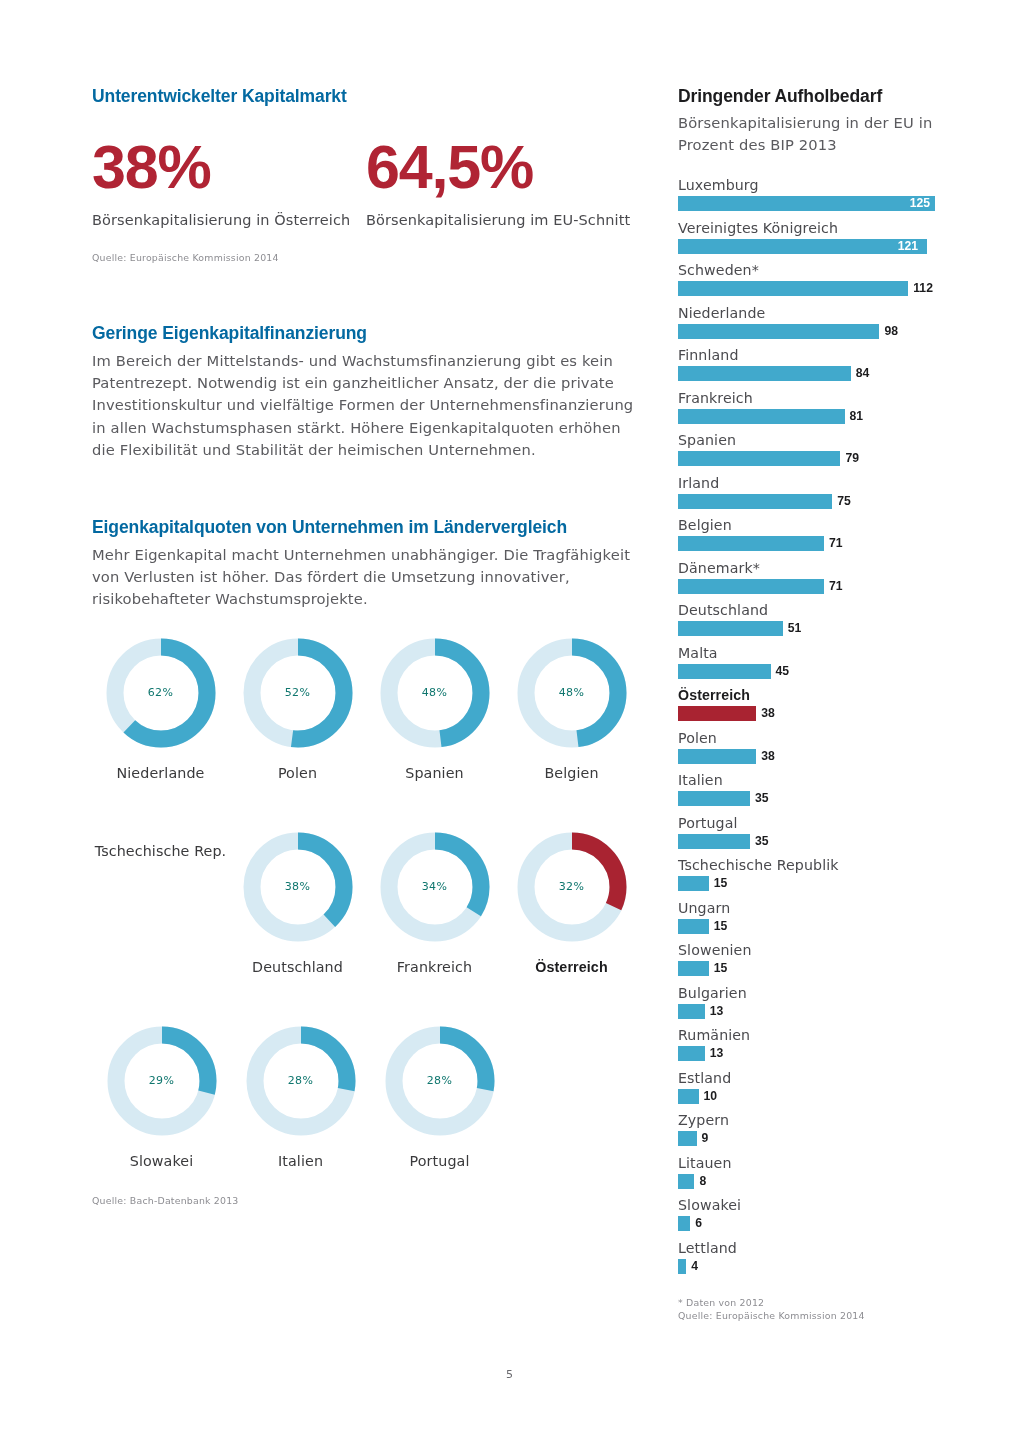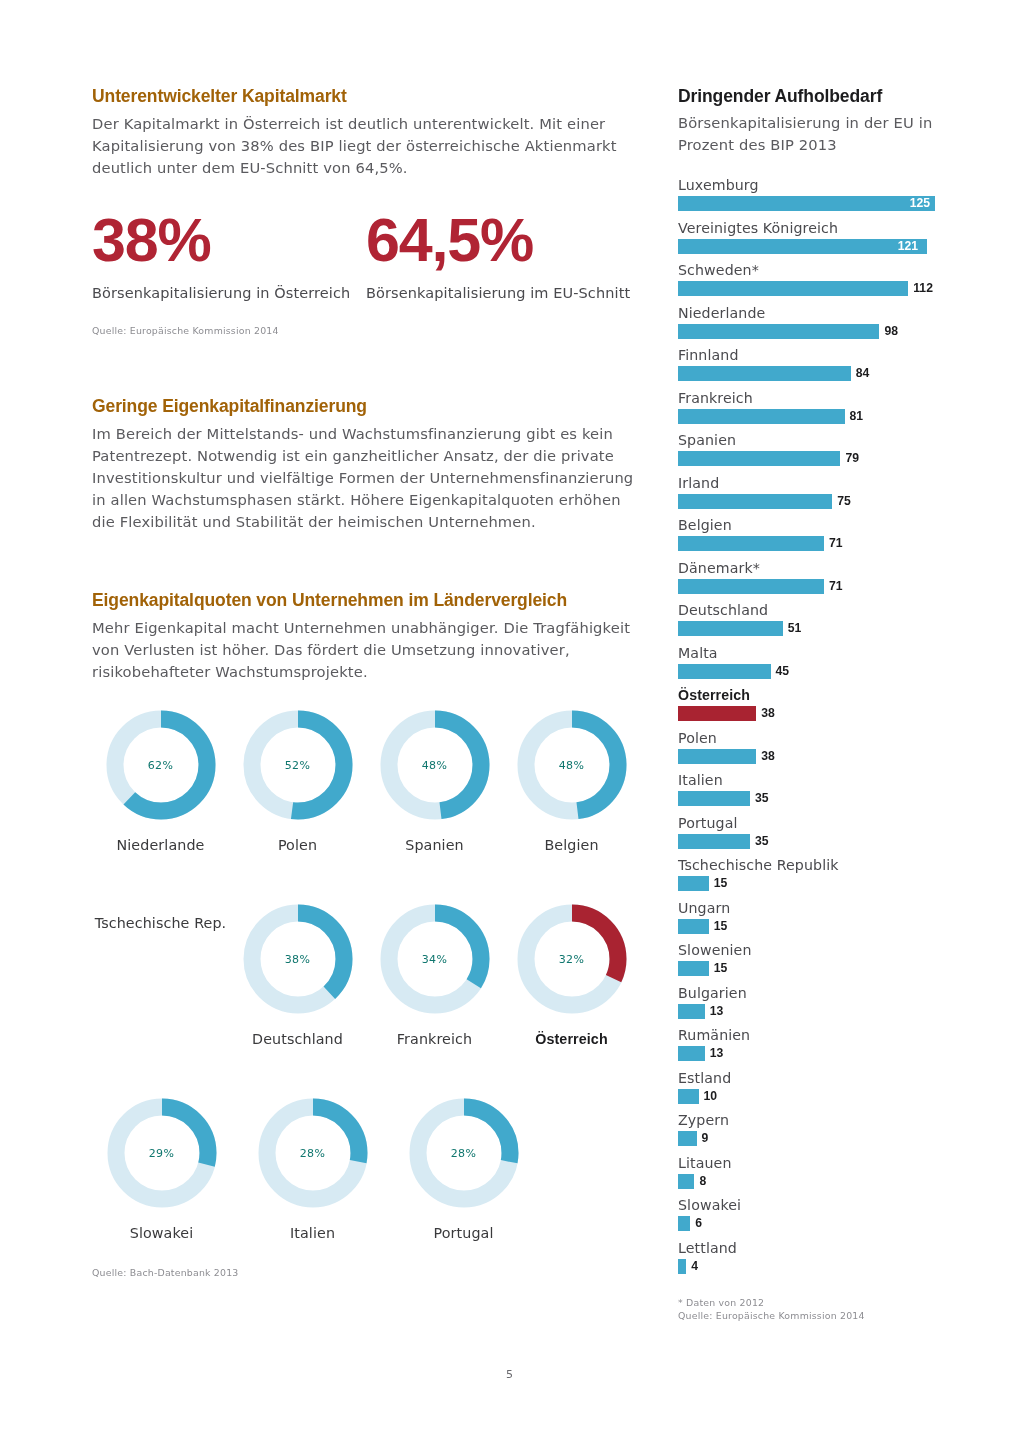--- a/index.html
+++ b/index.html
@@ -26,21 +26,21 @@
     left: 92px;
     top: 86px;
     width: 548px;
   }
   .block { margin-bottom: 0; }
 
   h2.section-title {
     font-family: "Liberation Sans", sans-serif;
     font-size: 17.5px;
     font-weight: bold;
-    color: #a16207;
+    color: #0369a1;
     margin: 0 0 6px 0;
     letter-spacing: -0.1px;
   }
   p.section-body {
     font-size: 14.7px;
     line-height: 22.2px;
     color: #5a5a5e;
     margin: 0;
     letter-spacing: 0.15px;
   }
@@ -191,21 +191,20 @@
 </style>
 </head>
 <body>
 
 <div class="page">
 
   <div class="left-col">
 
     <div class="block">
       <h2 class="section-title">Unterentwickelter Kapitalmarkt</h2>
-      <p class="section-body">Der Kapitalmarkt in Österreich ist deutlich unterentwickelt. Mit einer Kapitalisierung von 38% des BIP liegt der österreichische Aktienmarkt deutlich unter dem EU-Schnitt von 64,5%.</p>
 
       <div class="bignum-row">
         <div class="bignum-cell">
           <div class="bignum">38%</div>
           <div class="bignum-caption">Börsenkapitalisierung in Österreich</div>
         </div>
         <div class="bignum-cell">
           <div class="bignum">64,5%</div>
           <div class="bignum-caption">Börsenkapitalisierung im EU-Schnitt</div>
         </div>
@@ -294,21 +293,21 @@
               <div class="donut-wrap">
                 <svg width="116" height="116" viewBox="0 0 116 116">
                   <circle cx="58" cy="58" r="46" fill="none" stroke="#d7eaf3" stroke-width="17"></circle>
                   <circle cx="58" cy="58" r="46" fill="none" stroke="#a92331" stroke-width="17" stroke-dasharray="92.48848772168351 196.53803640857743" stroke-dashoffset="0" transform="rotate(-90 58 58)"></circle>
                 </svg>
                 <div class="donut-value">32%</div>
               </div>
               <div class="donut-label highlight">Österreich</div>
             </div>
           </div>
-          <div class="donut-row" style="margin-top: 48px; gap: 12px;">
+          <div class="donut-row" style="margin-top: 48px;">
             <div class="donut-cell">
               <div class="donut-wrap">
                 <svg width="116" height="116" viewBox="0 0 116 116">
                   <circle cx="58" cy="58" r="46" fill="none" stroke="#d7eaf3" stroke-width="17"></circle>
                   <circle cx="58" cy="58" r="46" fill="none" stroke="#41a9cc" stroke-width="17" stroke-dasharray="83.81769199777567 205.20883213248527" stroke-dashoffset="0" transform="rotate(-90 58 58)"></circle>
                 </svg>
                 <div class="donut-value">29%</div>
               </div>
               <div class="donut-label">Slowakei</div>
             </div>

